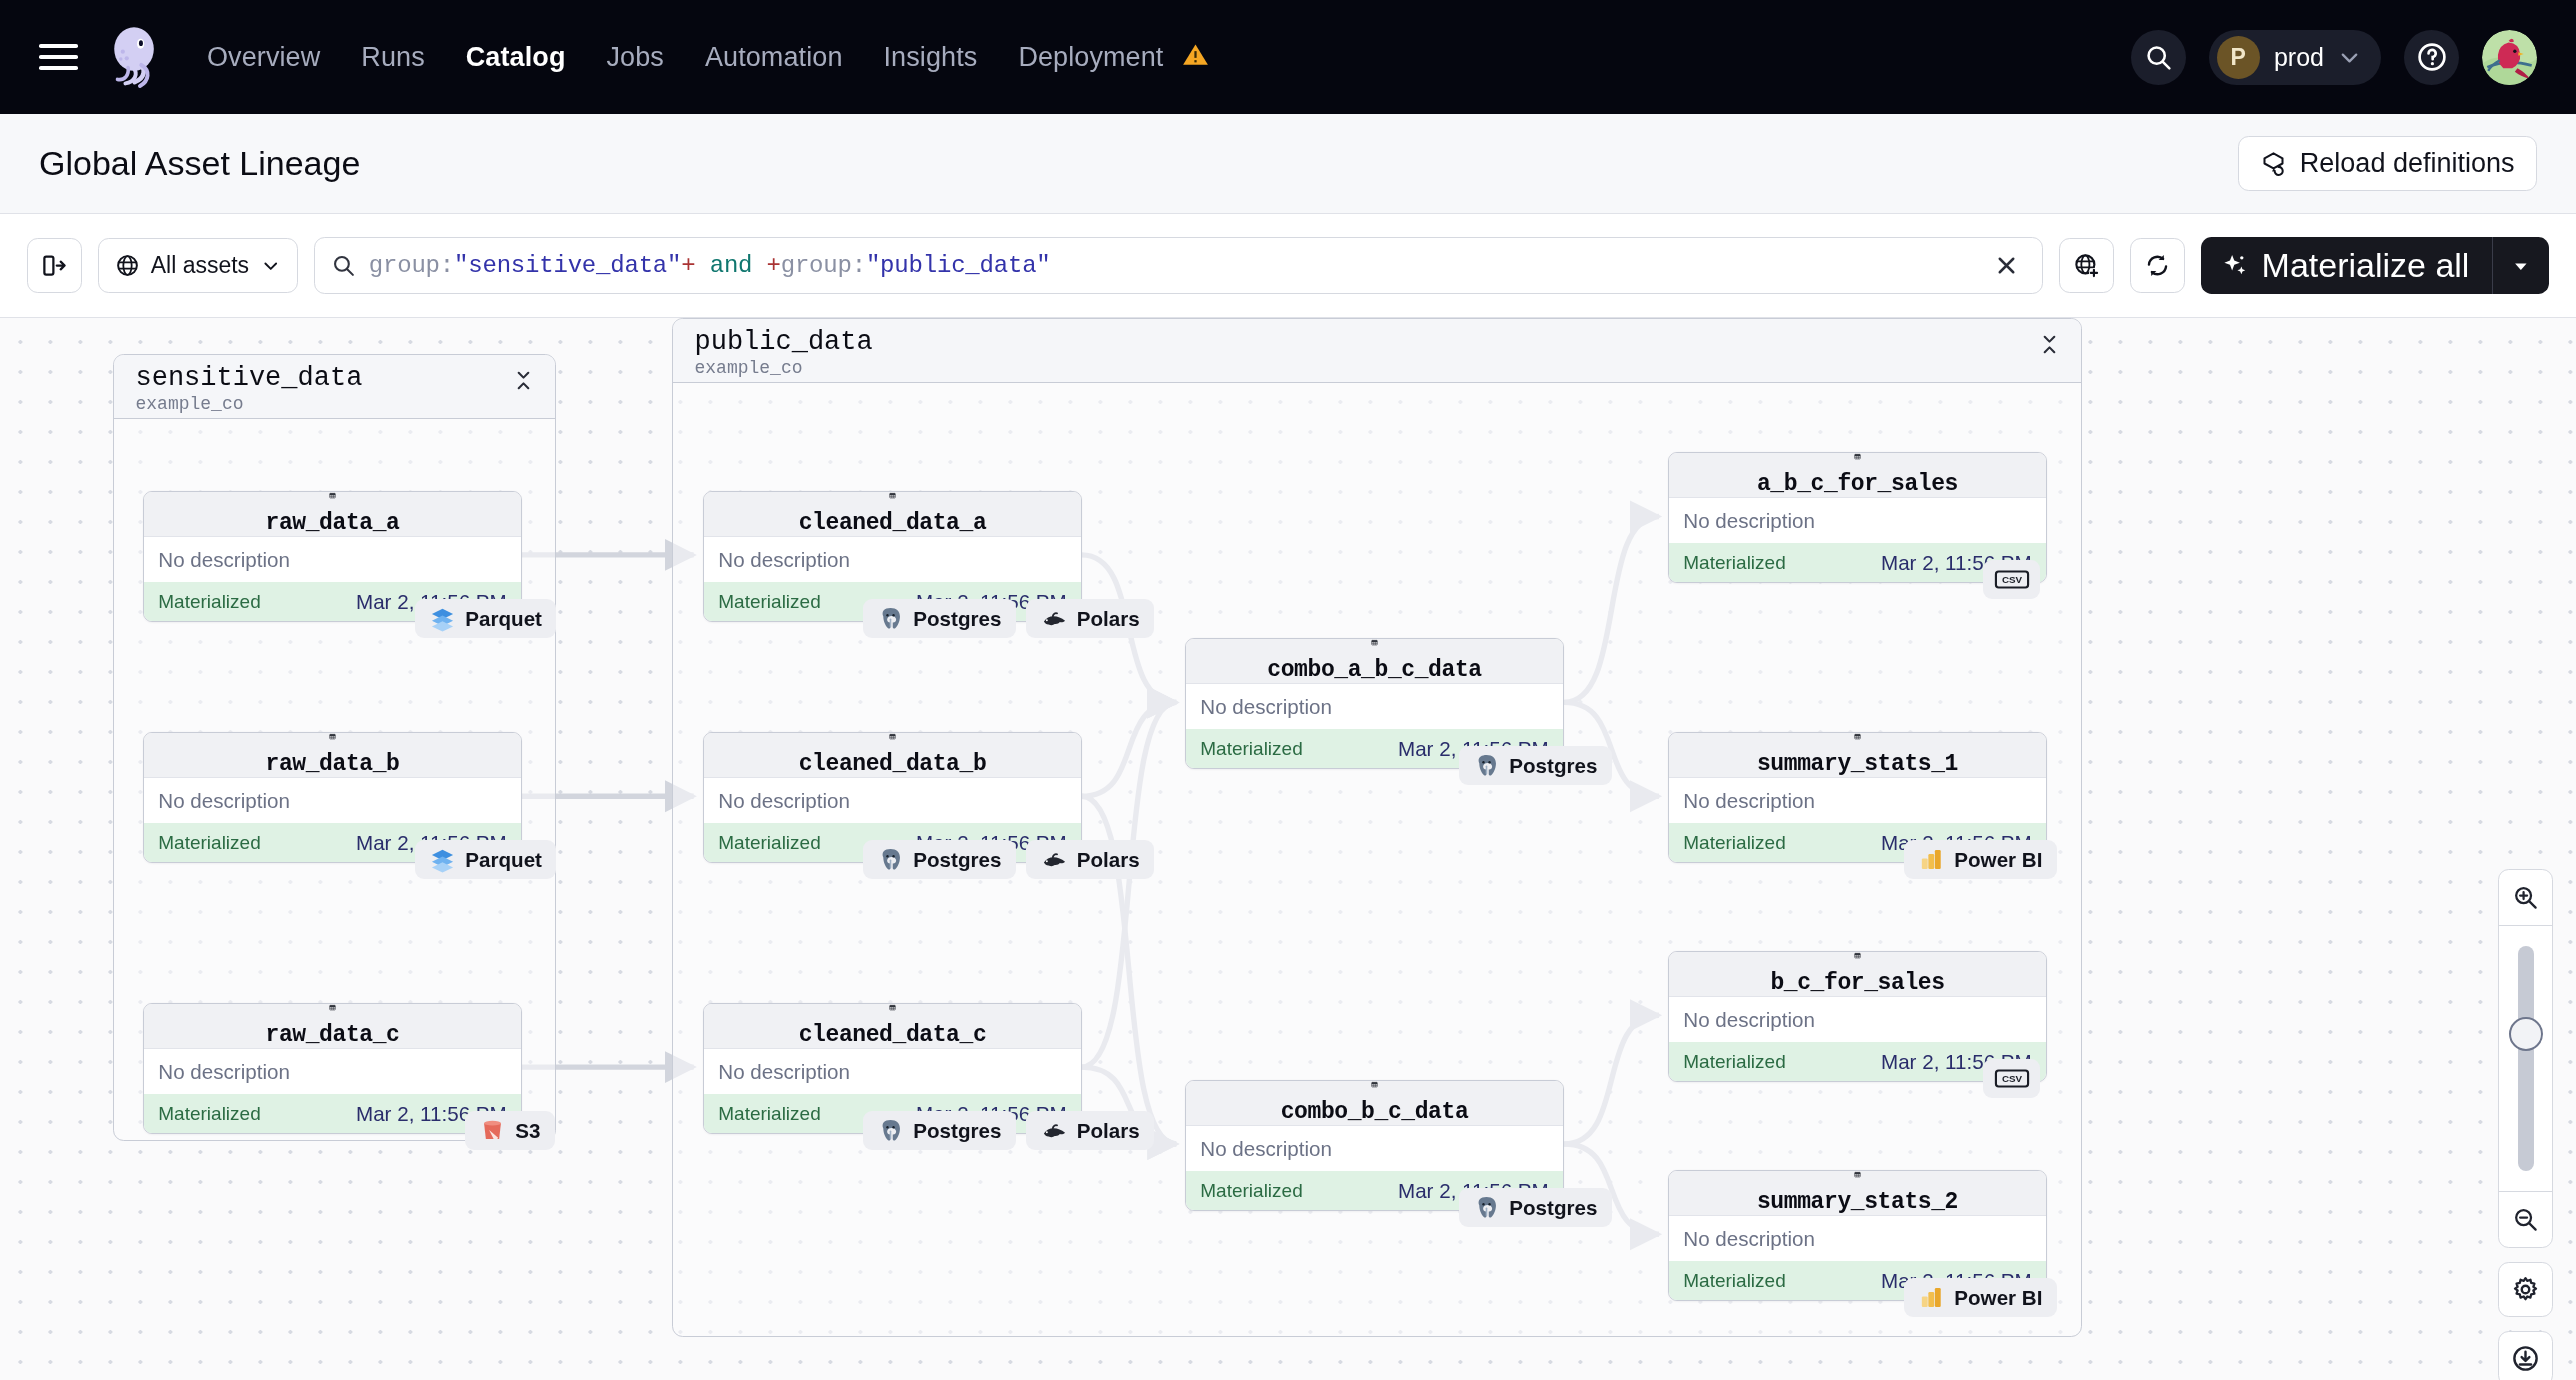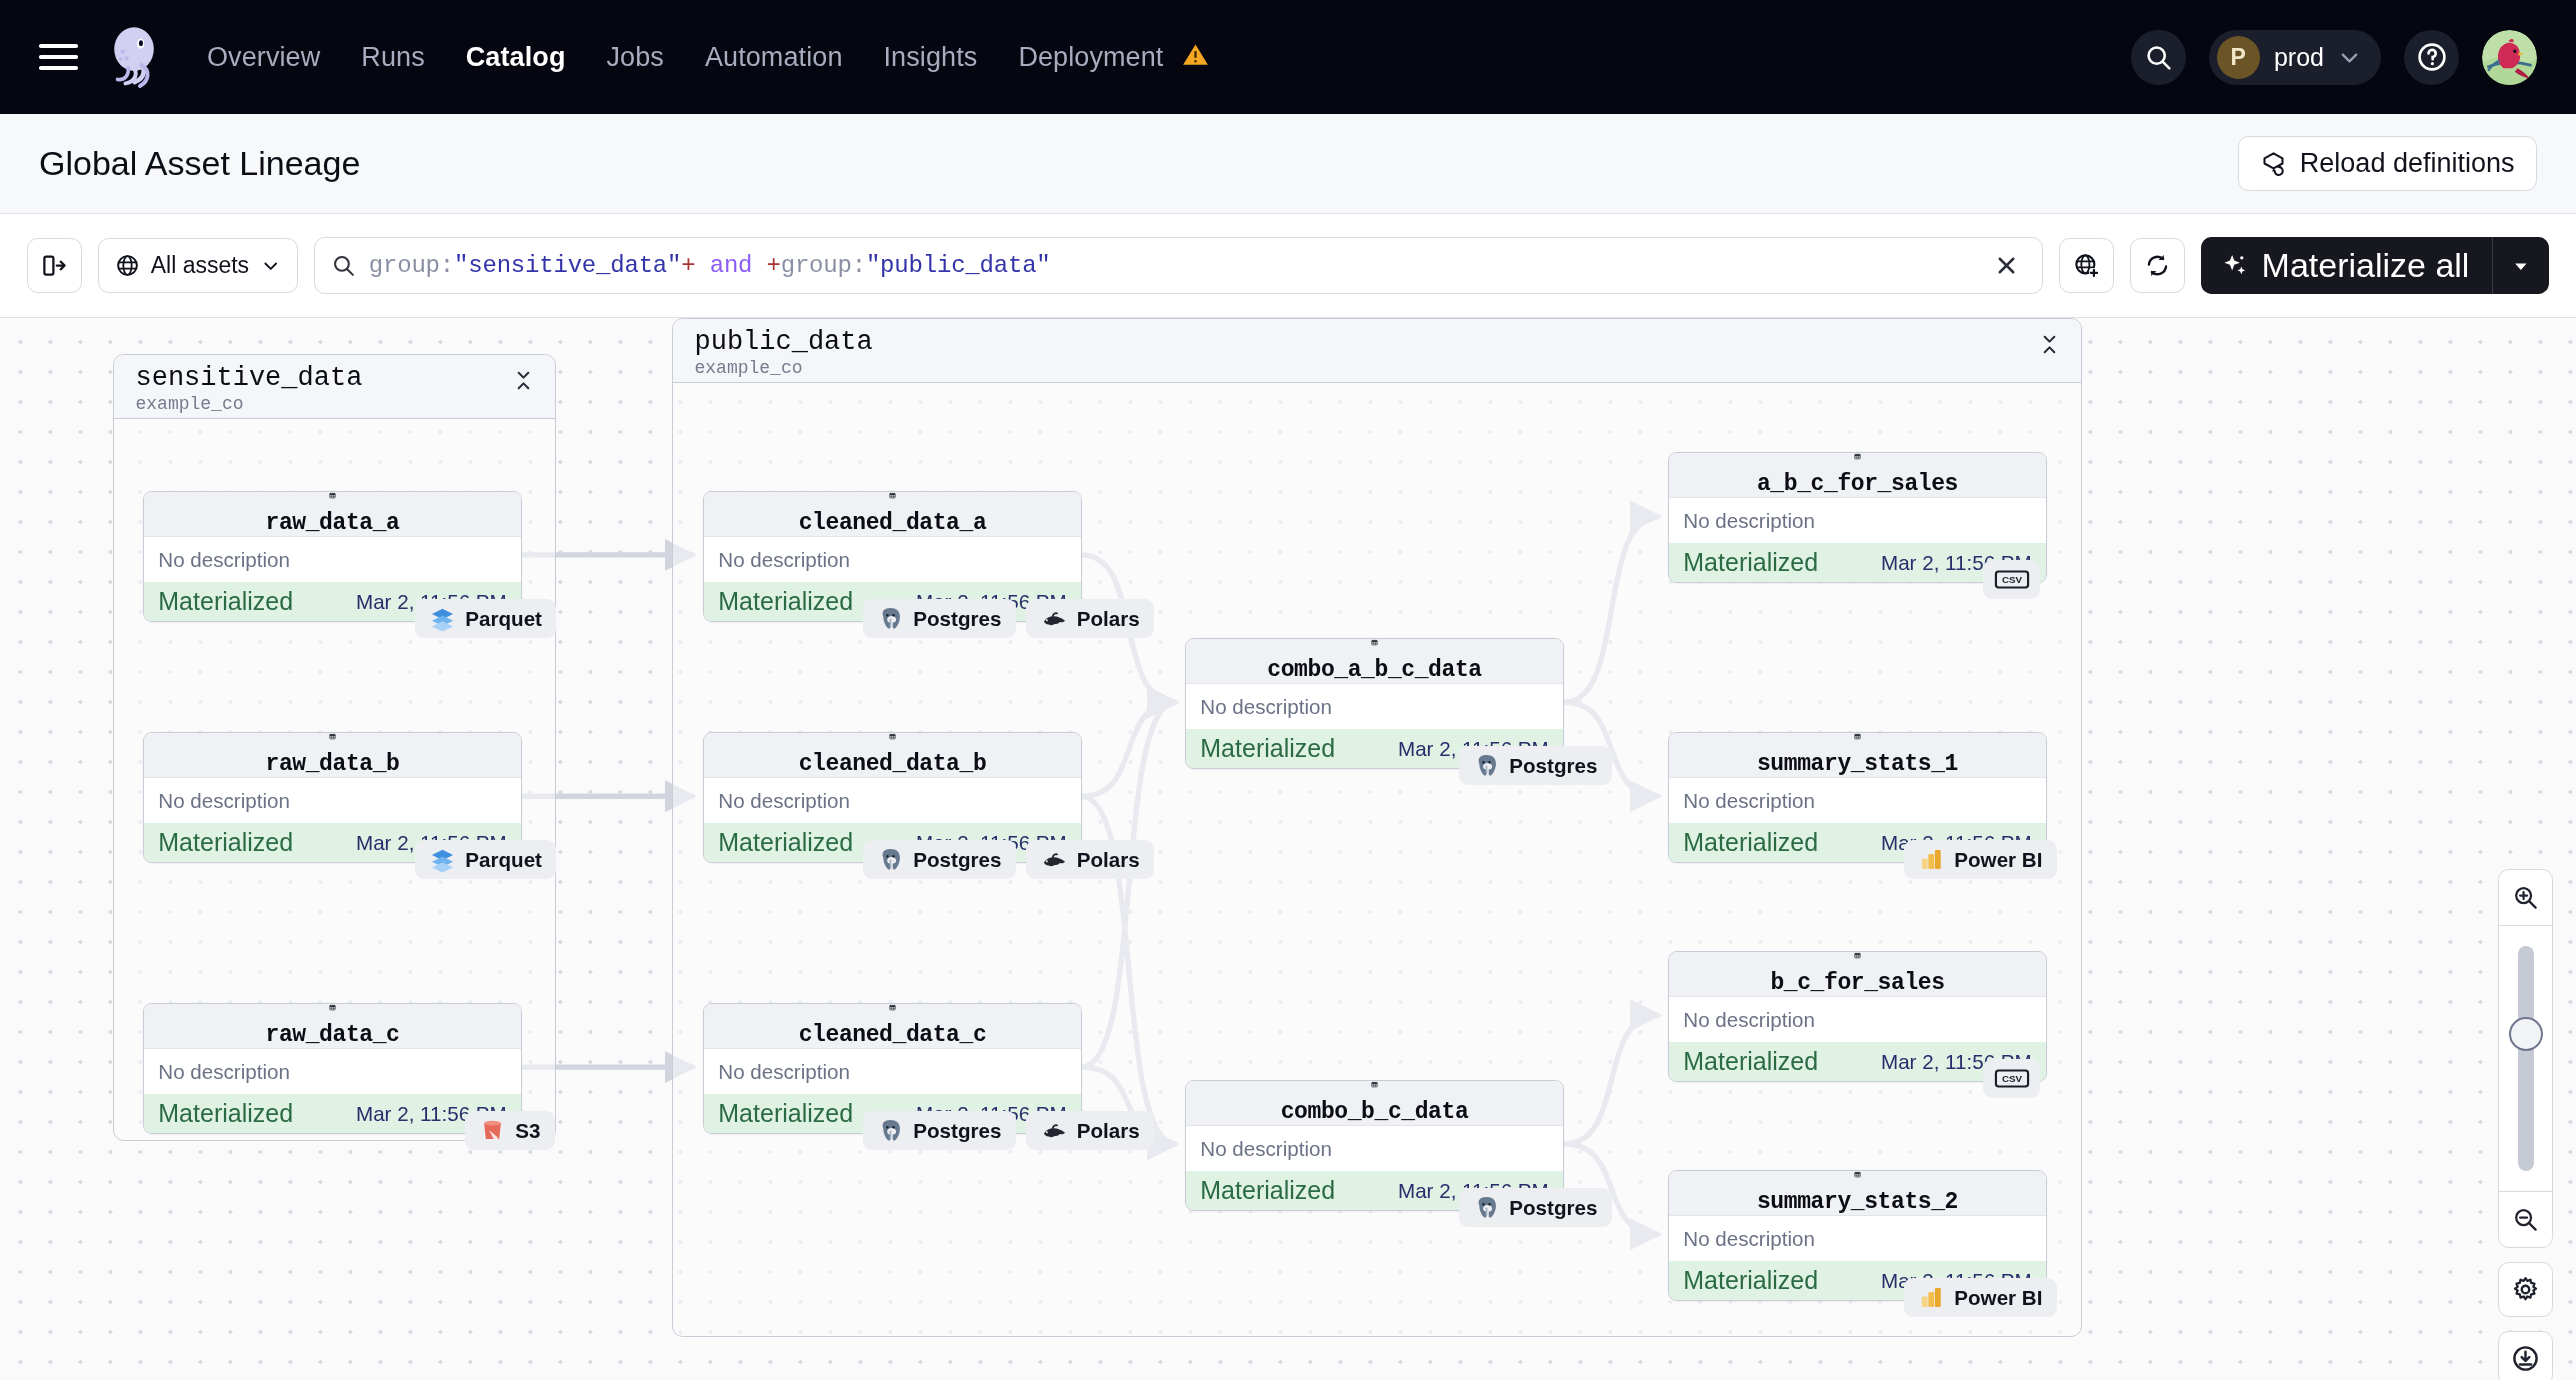--- a/index.html
+++ b/index.html
@@ -56,21 +56,21 @@
     background:#fff; display:flex; align-items:center; justify-content:center; cursor:pointer; }
   .filter-btn { height:55px; border:0.9px solid #D6D9E0; border-radius:10.7px; background:#fff;
     display:flex; align-items:center; gap:10.7px; padding:0 16px; font-size:23px; color:#11131C; cursor:pointer; }
   #searchbox { flex:1; height:57px; border:0.9px solid #D6D9E0; border-radius:10.7px; background:#fff;
     display:flex; align-items:center; padding: 0 14.3px 0 16px; gap:12.5px; cursor:text; min-width:0; }
   #querytext { font-family:"Liberation Mono", monospace; font-size:24px; white-space:nowrap;
     overflow:hidden; flex:1; letter-spacing:-0.2px;}
   .tk-key { color:#8A90A3; }
   .tk-str { color:#3333AA; }
   .tk-plus { color:#A33; }
-  .tk-and { color:#8b5cf6;margin-top:20px; }
+  .tk-and { color:#0f766e;margin-top:20px; }
   .clear-x { margin-left:auto; padding:0 7.2px; cursor:pointer; display:flex; align-items:center; }
   .mat-btn { height:57px; background:#17181F; border-radius:10.7px; display:flex; align-items:center;
     color:#fff; font-size:34px; cursor:pointer; overflow:hidden; }
   .mat-main { display:flex; align-items:center; gap:12.5px; padding:0 23px 0 21.5px; height:100%; }
   .mat-div { width:0.9px; height:100%; background:#3A3C49; }
   .mat-caret { padding:0 18px; height:100%; display:flex; align-items:center; }
 
   
   #canvas {
     position:absolute; left:0; top:318px; width:2576px; height:1062px;
@@ -93,21 +93,21 @@
   .node { position:absolute; width:379px; border:0.9px solid #C8CCD6; border-radius:9px;
     background:#fff; box-shadow:0 0.9px 1.8px rgba(16,22,40,.05); cursor:pointer; overflow:hidden; }
   .node-head { height:45px; background:#F0F1F4; border-bottom:0.9px solid #E2E4EA;
     display:flex; align-items:center; gap:10.7px; padding:0 14.3px;flex-direction:column; }
   .node-name { font-family:"Liberation Mono", monospace; font-size:23px; font-weight:700;
     color:#0B0C14; letter-spacing:-0.4px; white-space:nowrap; }
   .node-desc { height:45px; display:flex; align-items:center; padding:0 14.3px;
     font-size:20.6px; color:#6C7286; background:#fff; }
   .node-status { height:39px; background:#DFF2E4; display:flex; align-items:center;
     justify-content:space-between; padding:0 14.3px; }
-  .st-left { font-size:25px; color:#2B6B43; }
+  .st-left { font-size:19px; color:#2B6B43; }
   .st-right { font-size:20.6px; color:#2A2D6B; }
 
   .tagrow { position:absolute; display:flex; gap:10.7px; }
   .tag { height:39px; background:#EDEEF2; border-radius:9px; display:flex; align-items:center;
     gap:9px; padding:0 14.3px; font-size:20.6px; font-weight:700; color:#11131C; cursor:pointer; }
   .tag.icononly { padding:0 10.7px; }
 
   
   #zoomctl { position:absolute; right:23px; top:551px; width:55px; }
   .zc-group { border:0.9px solid #D6D9E0; border-radius:10.7px; background:#fff; overflow:hidden; }

